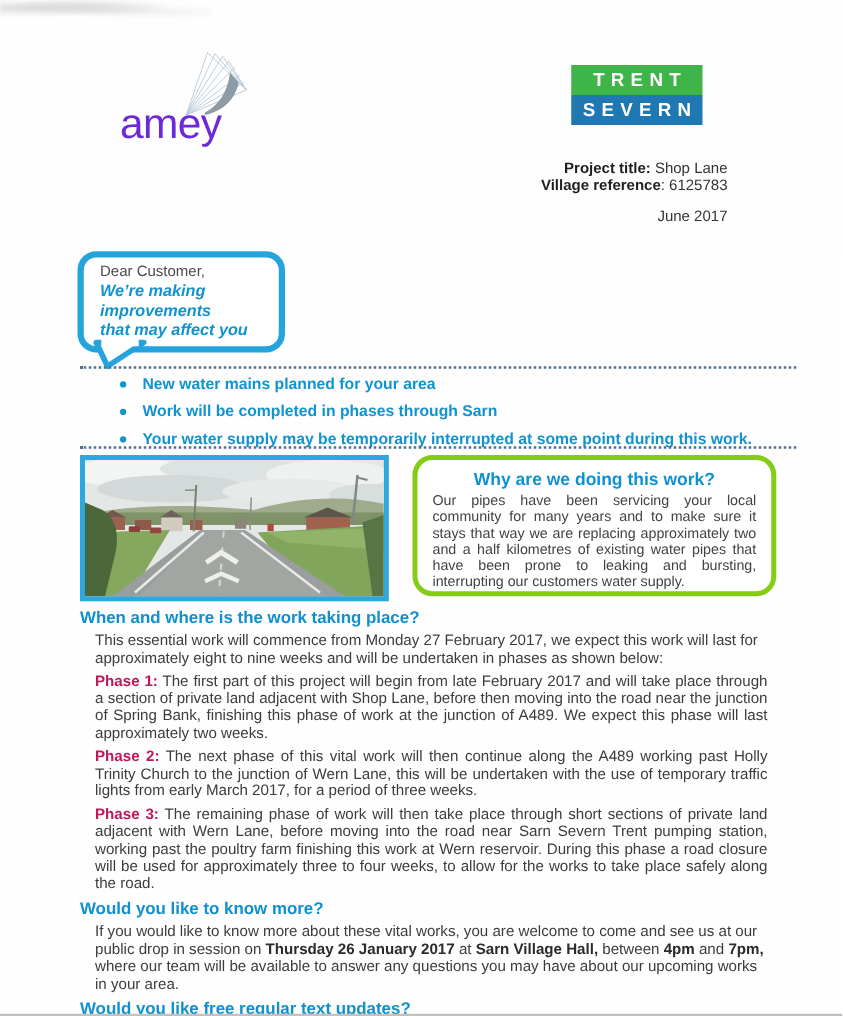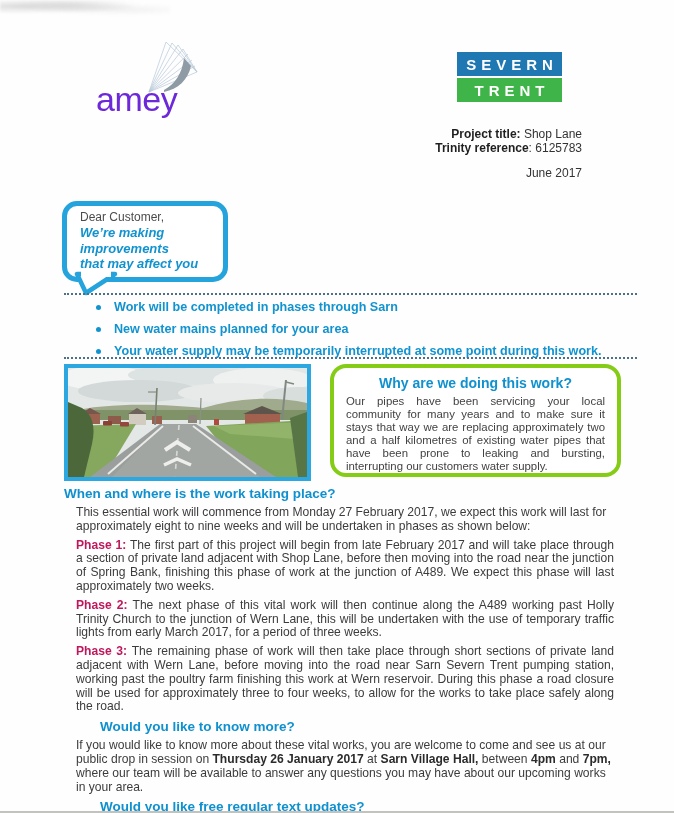--- a/index.html
+++ b/index.html
@@ -47,21 +47,21 @@
            border:4px solid #2ca7df; background:#cfd4d2; }
   .photo svg { display:block; }
 
   .why-box { position:absolute; left:330px; top:364px; width:291px; height:113px;
              border:4px solid #84cc16; border-radius:16px; padding:7px 12px 4px; background:#fff; }
   .why-title { text-align:center; color:#1091cf; font-weight:bold; font-size:14px; margin-bottom:4px; }
   .why-body { font-size:11.4px; line-height:12.9px; text-align:justify; color:#424242; }
 
   .letter { position:absolute; left:64px; top:486px; width:562px; }
   .sec-h { color:#0f90cf; font-weight:bold; font-size:13.5px; line-height:15px; margin:0 0 5px; }
-  .mt { margin-top:3px;margin-left:36px; }
+  .mt { margin-top:3px; }
   .para { font-size:12.1px; line-height:13.8px; margin:0 12px 5px; color:#3c3c3c; }
   .para b { color:#2b2b2b; }
   .j { text-align:justify; }
   .intro { width:537px; }
   .tu { width:524px; }
   .phase-label { color:#be185d; font-weight:bold; }
   .u { text-decoration:underline; }
 
   .scan-edge { position:absolute; left:0; bottom:0; width:100%; height:2px; background:#c2c2bf; }
 </style>
@@ -87,51 +87,51 @@
           <line x1="26" y1="3" x2="51" y2="32"></line>
         <line x1="32" y1="5" x2="51" y2="32"></line>
           <line x1="37" y1="9" x2="51" y2="32"></line>
       </g>
       <path d="M18,50 C29,44 36,34 38,18 L45,26 C42,40 32,49 18,52 Z" fill="#8f9ba4"></path>
     </svg>
     <div class="amey-text">amey</div>
   </div>
 
   <div class="st-logo">
+    <div class="st-band st-green">TRENT</div>
     <div class="st-band st-blue">SEVERN</div>
-    <div class="st-band st-green">TRENT</div>
   </div>
 
   <div class="project">
     <div><b>Project title:</b><span> Shop Lane</span></div>
-    <div><b>Trinity reference</b><span>: 6125783</span></div>
+    <div><b>Village reference</b><span>: 6125783</span></div>
     <div class="date">June 2017</div>
   </div>
 
   <div class="bubble">
     <div class="bubble-greeting">Dear Customer,</div>
     <div class="bubble-line">We’re making</div>
     <div class="bubble-line">improvements</div>
     <div class="bubble-line">that may affect you</div>
     <svg class="bubble-tail" width="46" height="25" viewBox="0 0 46 25">
       <path d="M4,3 L42,3 L13,22 Z" fill="#ffffff" stroke="#24a3dc" stroke-width="4.5" stroke-linejoin="round"></path>
       <rect x="8" y="0" width="30" height="6" fill="#ffffff"></rect>
     </svg>
   </div>
 
   <div class="dotted" id="dotted1"></div>
 
   <div class="bullets">
     <div class="bullet-row">
       <span class="bullet-dot"></span>
-      <span class="bullet-text">Work will be completed in phases through Sarn</span>
+      <span class="bullet-text">New water mains planned for your area</span>
     </div>
     <div class="bullet-row">
       <span class="bullet-dot"></span>
-      <span class="bullet-text">New water mains planned for your area</span>
+      <span class="bullet-text">Work will be completed in phases through Sarn</span>
     </div>
     <div class="bullet-row">
       <span class="bullet-dot"></span>
       <span class="bullet-text">Your water supply may be temporarily interrupted at some point during this work.</span>
     </div>
   </div>
 
   <div class="dotted" id="dotted2"></div>
 
   <div class="photo">

